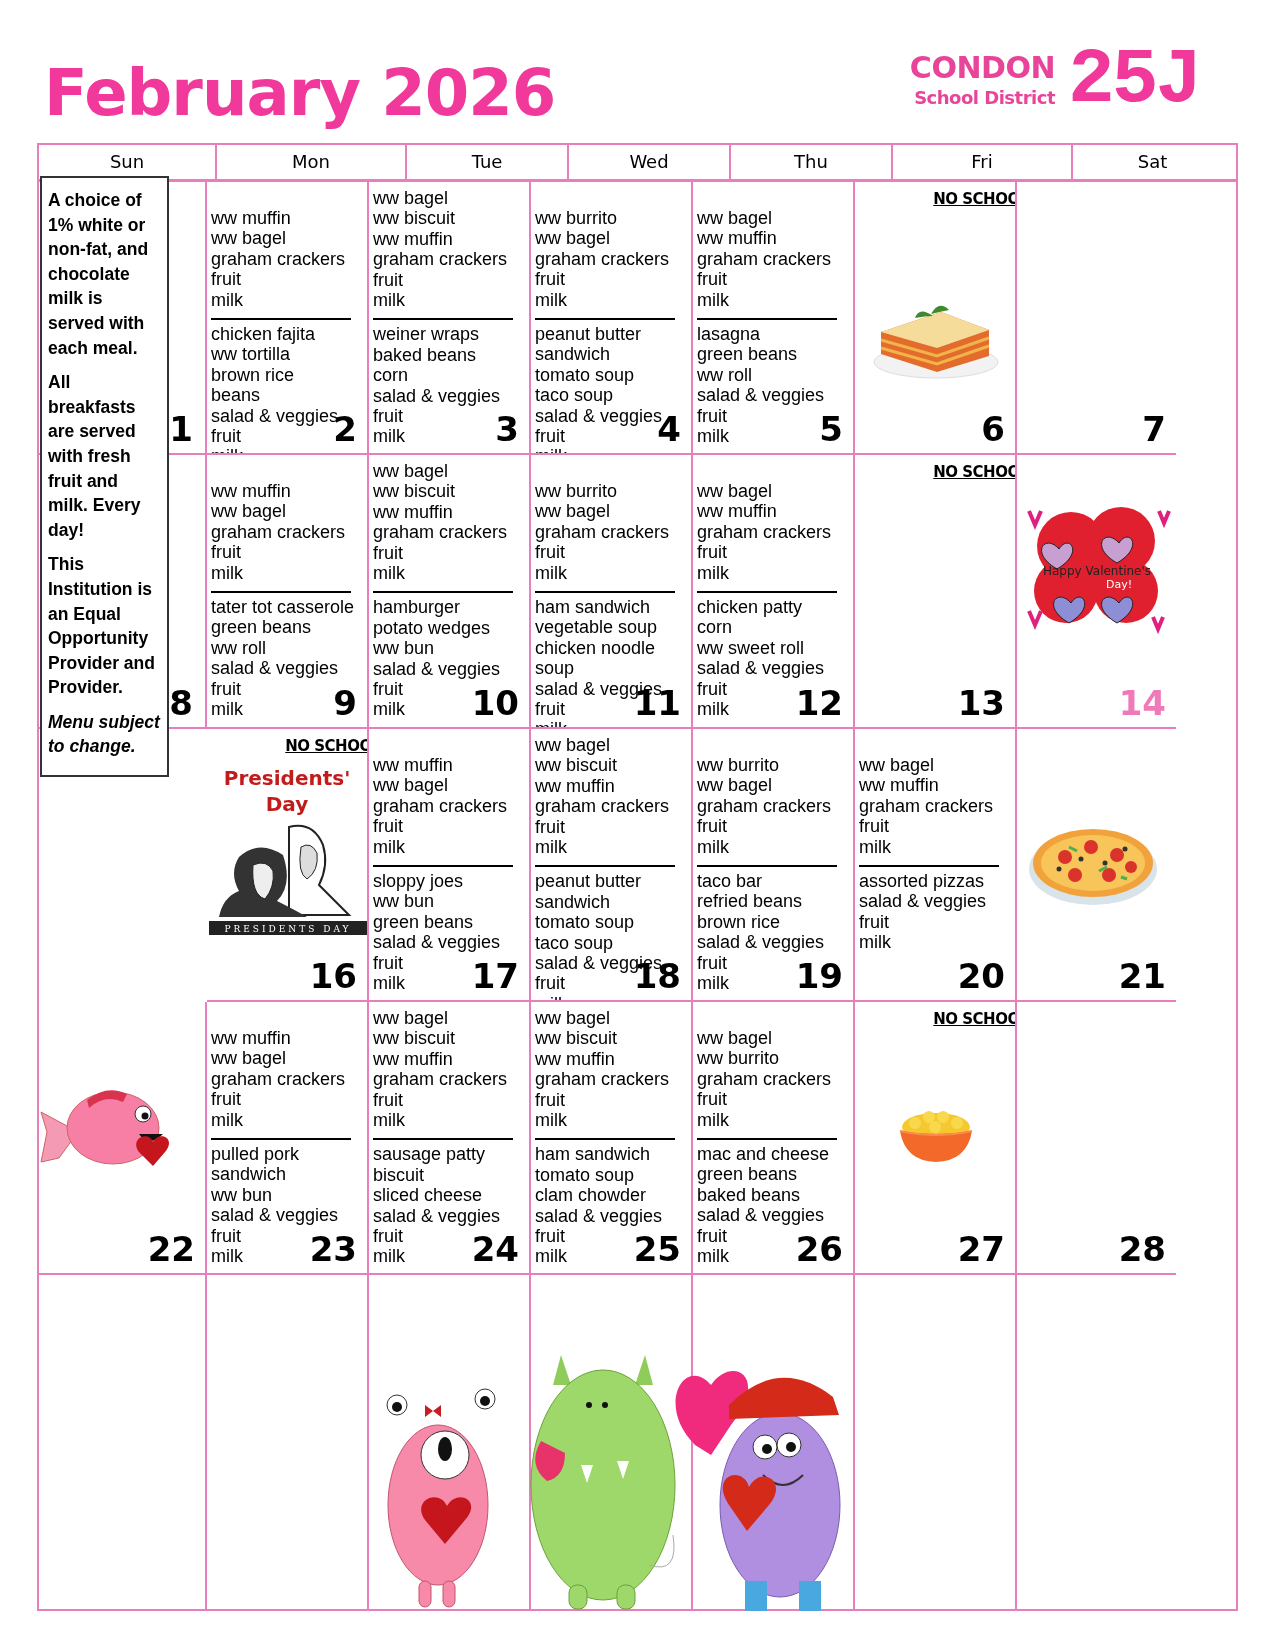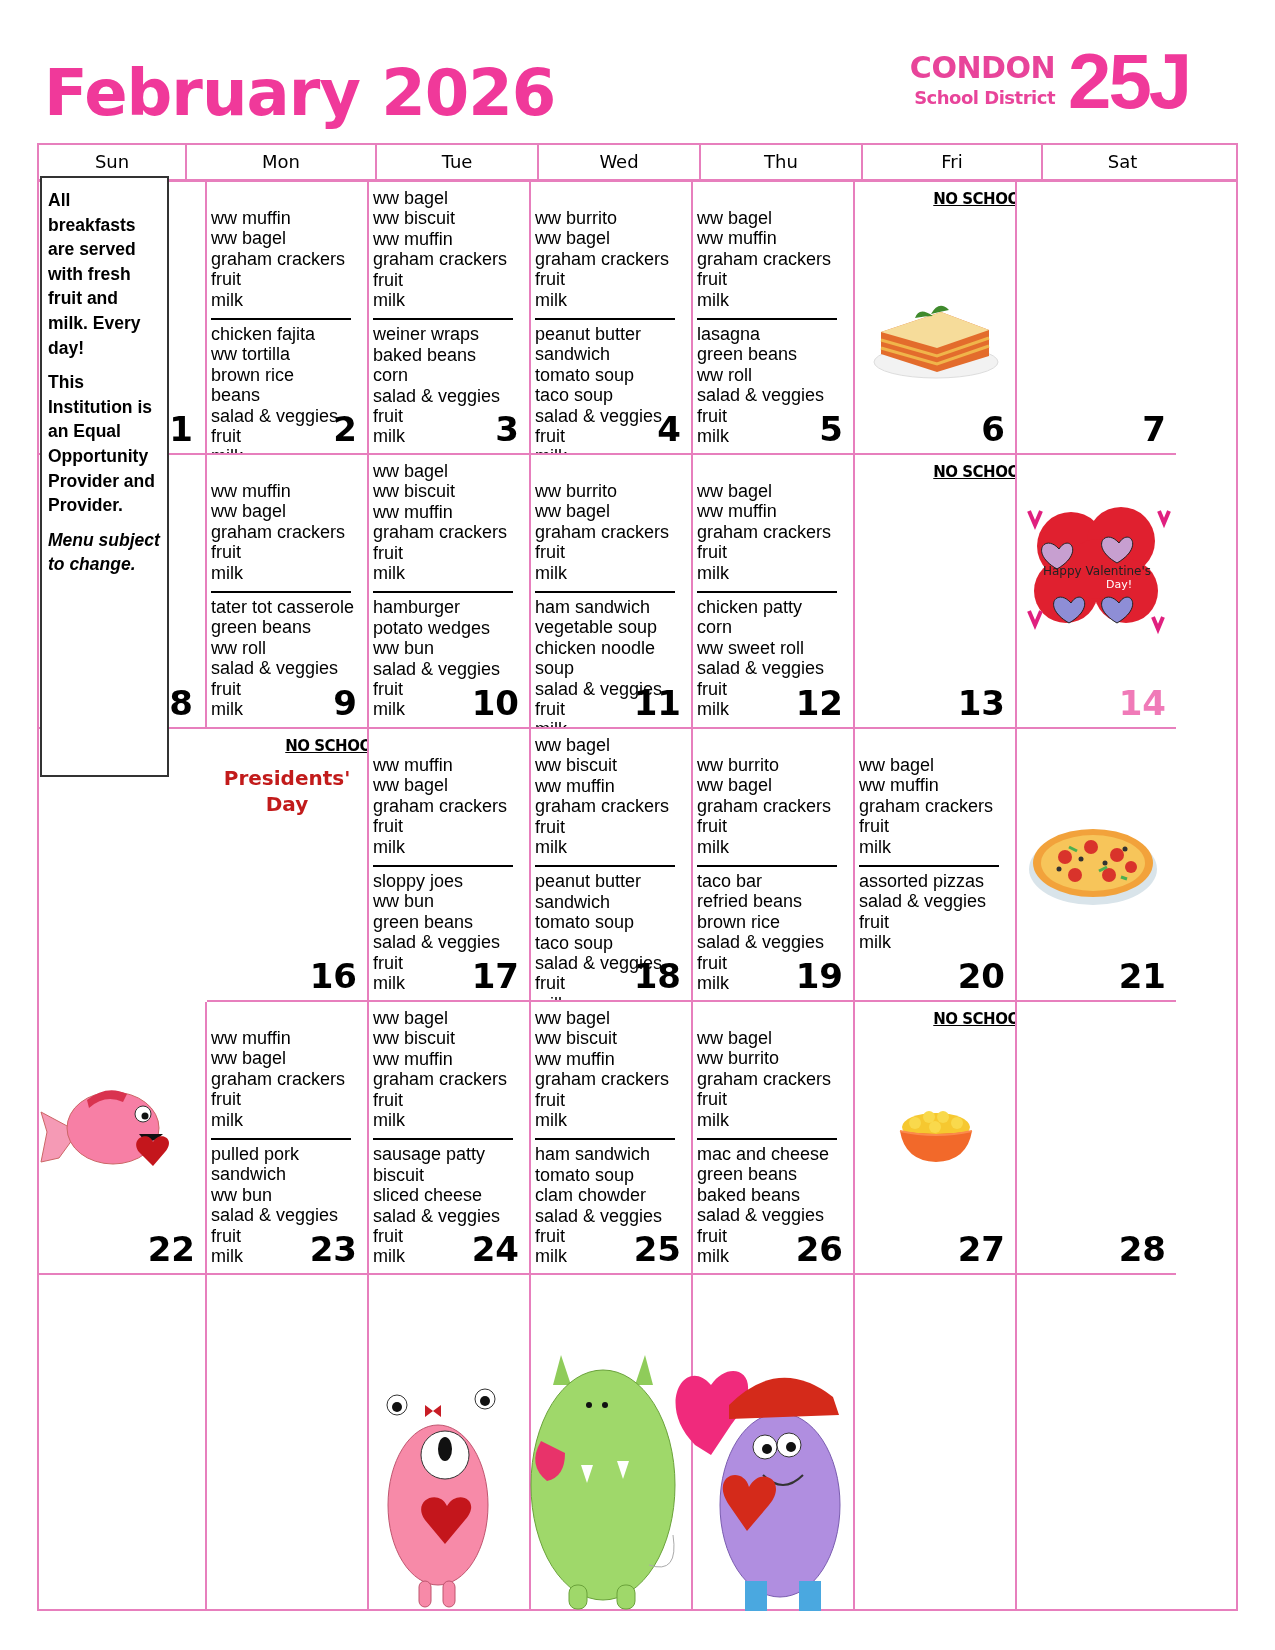--- a/index.html
+++ b/index.html
@@ -15,21 +15,21 @@
   .district .name {
     font-family: "DejaVu Sans", sans-serif; font-weight: bold; font-size: 30px;
     color: #e8449a; display: block; line-height: 36px; letter-spacing: -0.5px;
   }
   .district .sub {
     font-family: "DejaVu Sans", sans-serif; font-weight: bold; font-size: 18px;
     color: #e8449a; display: block; line-height: 24px; letter-spacing: -0.5px;
   }
   .code {
     position: absolute; left: 1068px; top: 36px;
-    font-family: Liberation Sans, sans-serif; font-weight: bold; font-size: 78px;
+    font-family: Liberation Mono, monospace; font-weight: bold; font-size: 78px;
     color: #f0399a; letter-spacing: -3px;
   }
 
   .grid {
     position: absolute; left: 37px; top: 143px; width: 1201px; height: 1468px;
     border: 2px solid #e77fbd;
   }
   .hdr-row { position: absolute; left: 0; top: 0; width: 100%; height: 37px; border-bottom: 3px solid #e77fbd; display: flex; }
   .hdr-cell {
     flex: none; height: 100%; border-right: 2px solid #e77fbd;
@@ -78,21 +78,21 @@
 
 <div class="title">February 2026</div>
 <div class="district">
   <span class="name">CONDON</span>
   <span class="sub">School District</span>
 </div>
 <div class="code">25J</div>
 
 <div class="grid" id="grid">
   <div class="hdr-row">
-    <div class="hdr-cell" style="width:148px">Sun</div>
+    <div class="hdr-cell" style="width:178px">Sun</div>
     <div class="hdr-cell" style="width:190px">Mon</div>
     <div class="hdr-cell" style="width:162px">Tue</div>
     <div class="hdr-cell" style="width:162px">Wed</div>
     <div class="hdr-cell" style="width:162px">Thu</div>
     <div class="hdr-cell" style="width:180px">Fri</div>
     <div class="hdr-cell" style="width:159px">Sat</div>
   </div>
 <div class="cell" id="cell-1" style="left: 0px; top: 37px; width: 168px; height: 273px;">
       <div class="daynum" style="right: 12px;">1</div>
     </div>
@@ -275,20 +275,28 @@
           <path d="M8 20 l6 14 l6 -14" stroke="#e0207f" stroke-width="4" fill="none"></path>
           <path d="M138 20 l5 12 l5 -12" stroke="#e0207f" stroke-width="4" fill="none"></path>
           <path d="M8 120 l6 14 l6 -14" stroke="#e0207f" stroke-width="4" fill="none"></path>
           <path d="M132 126 l5 12 l5 -12" stroke="#e0207f" stroke-width="4" fill="none"></path>
         </svg></div>
     </div>
     <div class="cell" id="cell-16" style="left: 168px; top: 584px; width: 162px; height: 273px;">
       <div class="noschool">NO SCHOOL</div>
       <div class="holiday">Presidents' Day</div>
       <div class="daynum">16</div>
+      <div class="pic" style="left: 2px; top: 88px; width: 158px; height: 130px;"><svg viewBox="0 0 158 130" width="158" height="130">
+          <path d="M80 10 q24 -6 34 18 q6 20 -4 40 q10 10 30 30 l-60 0 z" fill="#fff" stroke="#222" stroke-width="2"></path>
+          <path d="M92 30 q10 -6 16 6 q2 18 -10 26 q-10 -6 -6 -32z" fill="#ddd" stroke="#222"></path>
+          <path d="M30 40 q20 -18 44 -2 q10 30 -6 46 q20 10 30 16 l-88 0 q4 -20 20 -26 q-10 -18 0 -34z" fill="#333"></path>
+          <path d="M44 48 q14 -6 20 6 q2 16 -8 28 q-14 -4 -12 -34z" fill="#eee" stroke="#222"></path>
+          <rect x="0" y="104" width="158" height="14" fill="#222"></rect>
+          <text x="79" y="115" text-anchor="middle" font-size="9" font-family="DejaVu Serif, serif" fill="#fff" letter-spacing="3">PRESIDENTS DAY</text>
+        </svg></div>
     </div>
     <div class="cell" id="cell-17" style="left: 330px; top: 584px; width: 162px; height: 273px;">
       <div class="menu" style="top: 26px;">
         <span class="item">ww muffin</span>
         <span class="item">ww bagel</span>
         <span class="item">graham crackers</span>
         <span class="item">fruit</span>
         <span class="item">milk</span>
         <span class="sep"></span>
         <span class="item">sloppy joes</span>
@@ -482,20 +490,21 @@
     <div class="cell last-row" style="left: 0px; top: 1130px; width: 168px; height: 334px;"></div>
     <div class="cell last-row" style="left: 168px; top: 1130px; width: 162px; height: 334px;"></div>
     <div class="cell last-row" style="left: 330px; top: 1130px; width: 162px; height: 334px;"></div>
     <div class="cell last-row" style="left: 492px; top: 1130px; width: 162px; height: 334px;"></div>
     <div class="cell last-row" style="left: 654px; top: 1130px; width: 162px; height: 334px;"></div>
     <div class="cell last-row" style="left: 816px; top: 1130px; width: 162px; height: 334px;"></div>
     <div class="cell last-col last-row" style="left: 978px; top: 1130px; width: 159px; height: 334px;"></div>
   </div>
 
 <div class="notebox">
+  <p>A choice of 1% white or non-fat, and chocolate milk is served with each meal.</p>
   <p>All breakfasts are served with fresh fruit and milk. Every day!</p>
   <p>This Institution is an Equal Opportunity Provider and Provider.</p>
   <p class="ital">Menu subject to change.</p>
 </div>
 
 <div class="pic" style="left:385px; top:1345px; width:480px; height:270px;">
   <svg viewBox="0 0 480 270" width="480" height="270">
 
     <g>
       <ellipse cx="53" cy="160" rx="50" ry="80" fill="#f78aa8" stroke="#c0556f"></ellipse>

